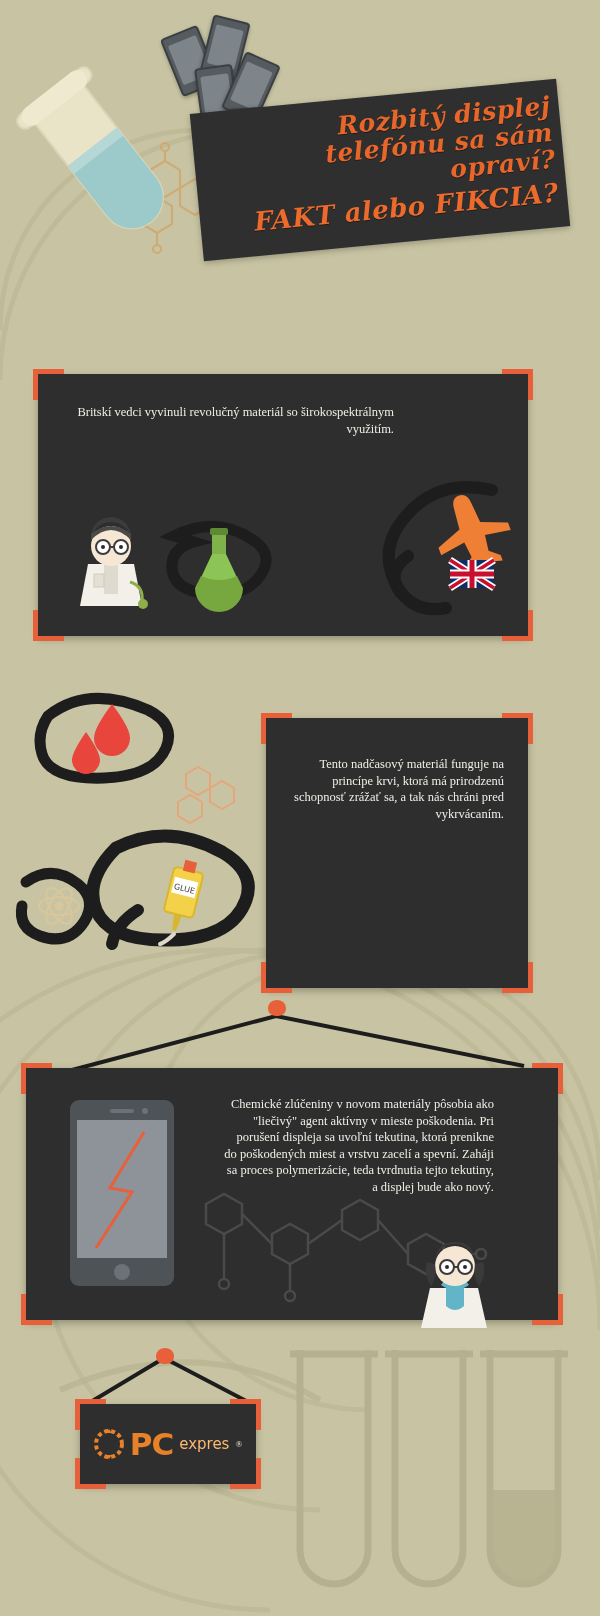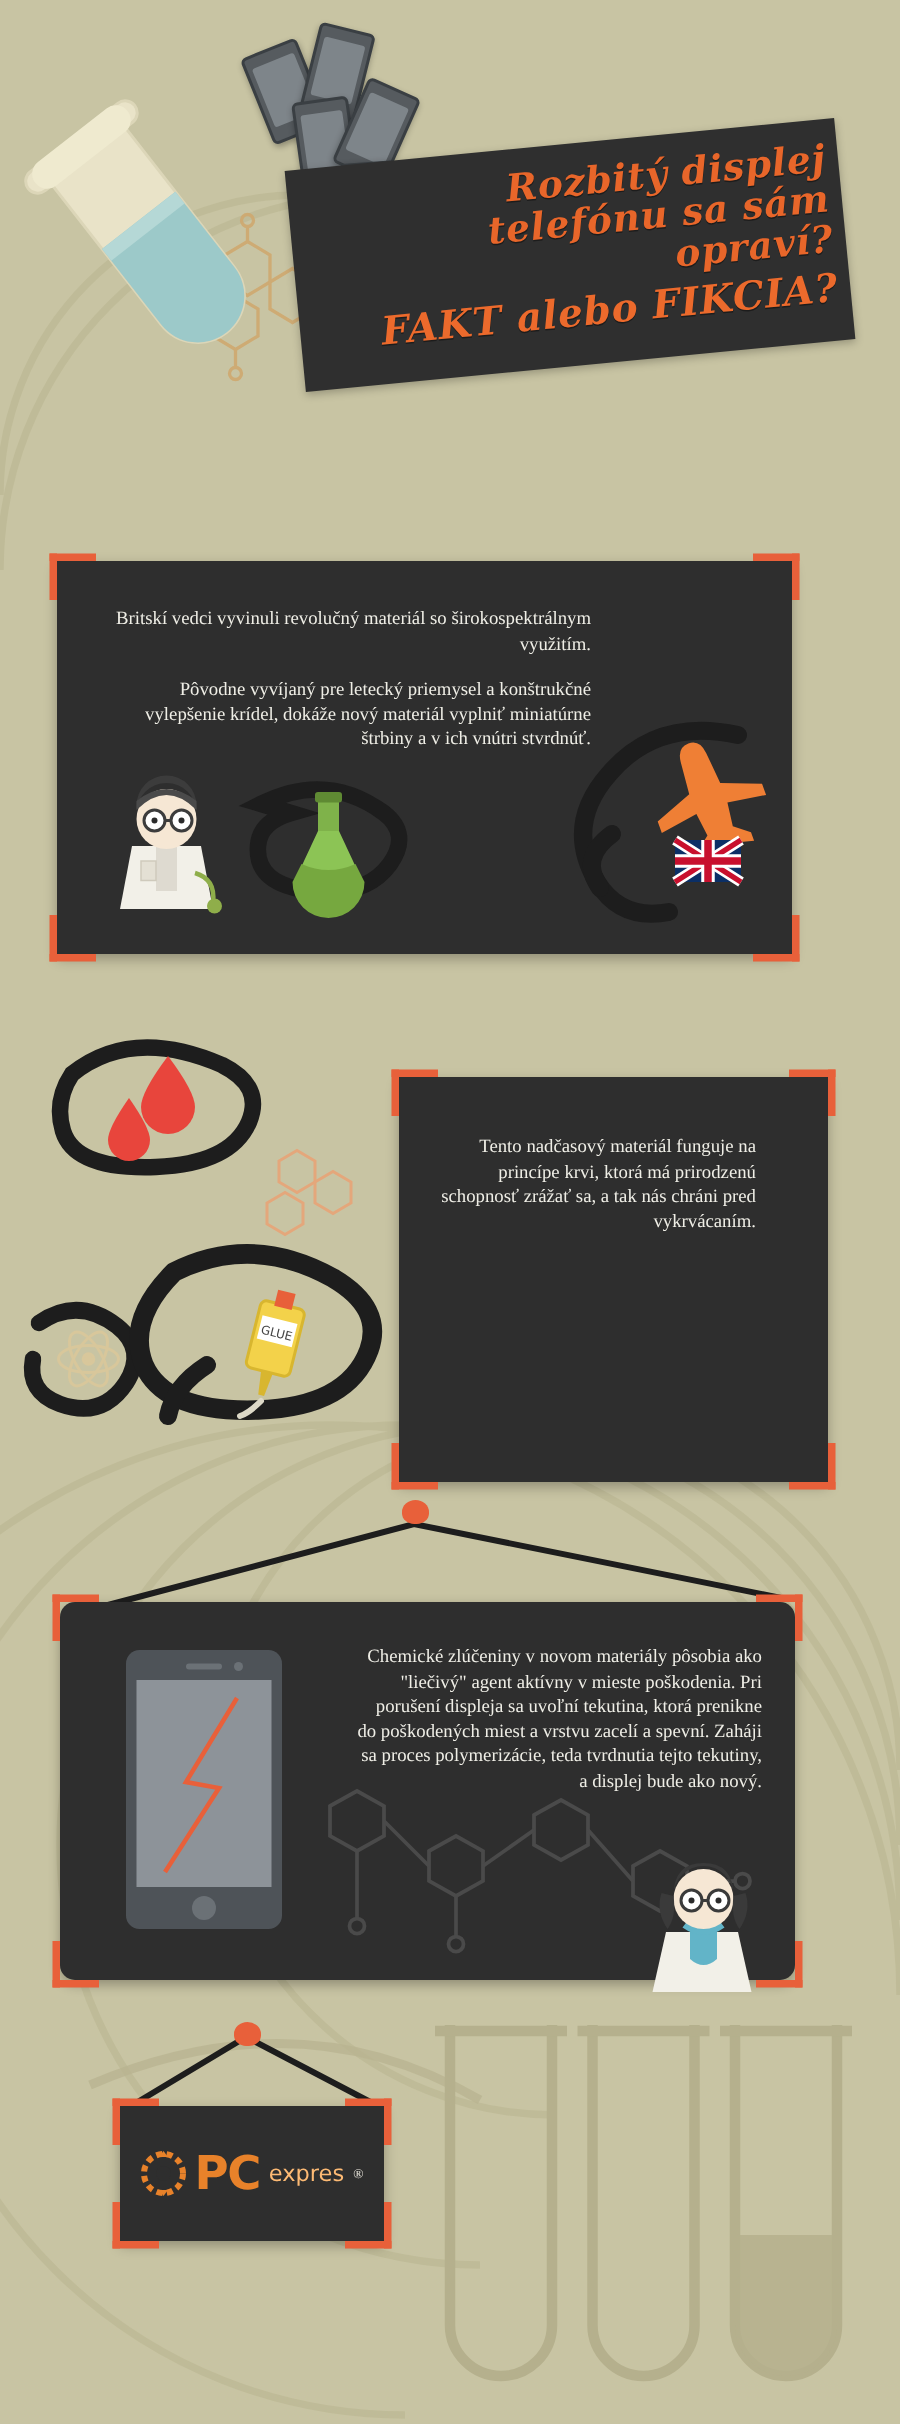--- a/index.html
+++ b/index.html
@@ -114,29 +114,29 @@
     line-height: 1.32;
   }
   .body-text p { margin: 0 0 14px 0; }
   .body-text p:last-child { margin-bottom: 0; }
 
   
   #card1 { left: 38px; top: 374px; width: 490px; height: 262px; }
   #card1 .txt { position: absolute; left: 26px; top: 30px; width: 330px; }
 
   
-  #card2 { left: 266px; top: 718px; width: 262px; height: 270px; padding-left: 24px; }
+  #card2 { left: 266px; top: 718px; width: 262px; height: 270px; }
   #card2 .txt { position: absolute; left: 28px; top: 38px; width: 210px; }
 
   
-  #card3 { left: 40px; top: 1068px; width: 490px; height: 252px; border-radius: 10px; }
+  #card3 { left: 26px; top: 1068px; width: 532px; height: 252px; }
   #card3 .txt { position: absolute; left: 196px; top: 28px; width: 272px; }
 
   
-  #card4 { left: 80px; top: 1404px; width: 176px; height: 90px; }
+  #card4 { left: 80px; top: 1404px; width: 176px; height: 80px; }
   .logo-wrap {
     position: absolute; inset: 0;
     display: flex; align-items: center; justify-content: center;
     gap: 6px;
   }
   .logo-pc {
     color: #e8822a;
     font-family: "DejaVu Sans", sans-serif;
     font-weight: bold;
     font-size: 31px;
@@ -245,21 +245,20 @@
   </div>
 
   <div class="card" id="card1">
     <span class="corner c-tl"></span>
     <span class="corner c-tr"></span>
     <span class="corner c-bl"></span>
     <span class="corner c-br"></span>
 
     <div class="txt body-text">
       <p>Britskí vedci vyvinuli revolučný materiál so širokospektrálnym využitím.</p>
-      <p>Pôvodne vyvíjaný pre letecký priemysel a konštrukčné vylepšenie krídel, dokáže nový materiál vyplniť miniatúrne štrbiny a v ich vnútri stvrdnúť.</p>
     </div>
 
     <svg style="position:absolute;left:30px;top:146px;" width="86" height="92">
       <g>
         <path d="M20 44 h46 v42 h-46 z" fill="#f2f0e8"></path>
         <path d="M20 44 l-8 42 h12 z" fill="#f2f0e8"></path>
         <path d="M66 44 l8 42 h-12 z" fill="#f2f0e8"></path>
         <rect x="36" y="44" width="14" height="30" fill="#dedad0"></rect>
         <circle cx="43" cy="26" r="20" fill="#f6e7d4"></circle>
         <path d="M23 22 a20 20 0 0 1 40 0 l0 -5 a20 20 0 0 0 -40 0 z" fill="#3c3c3c"></path>

